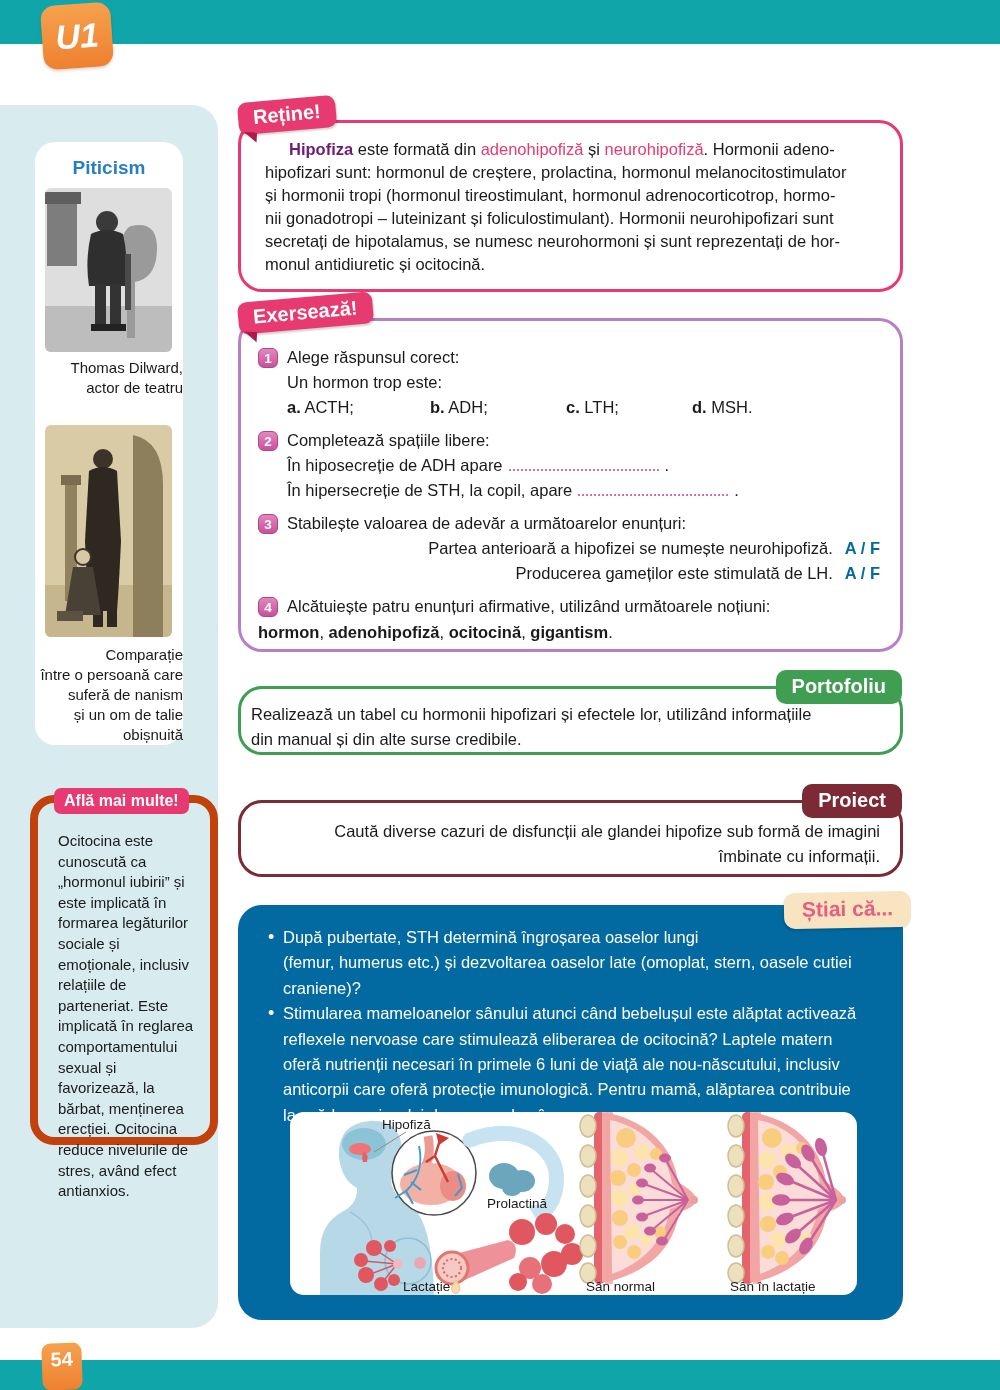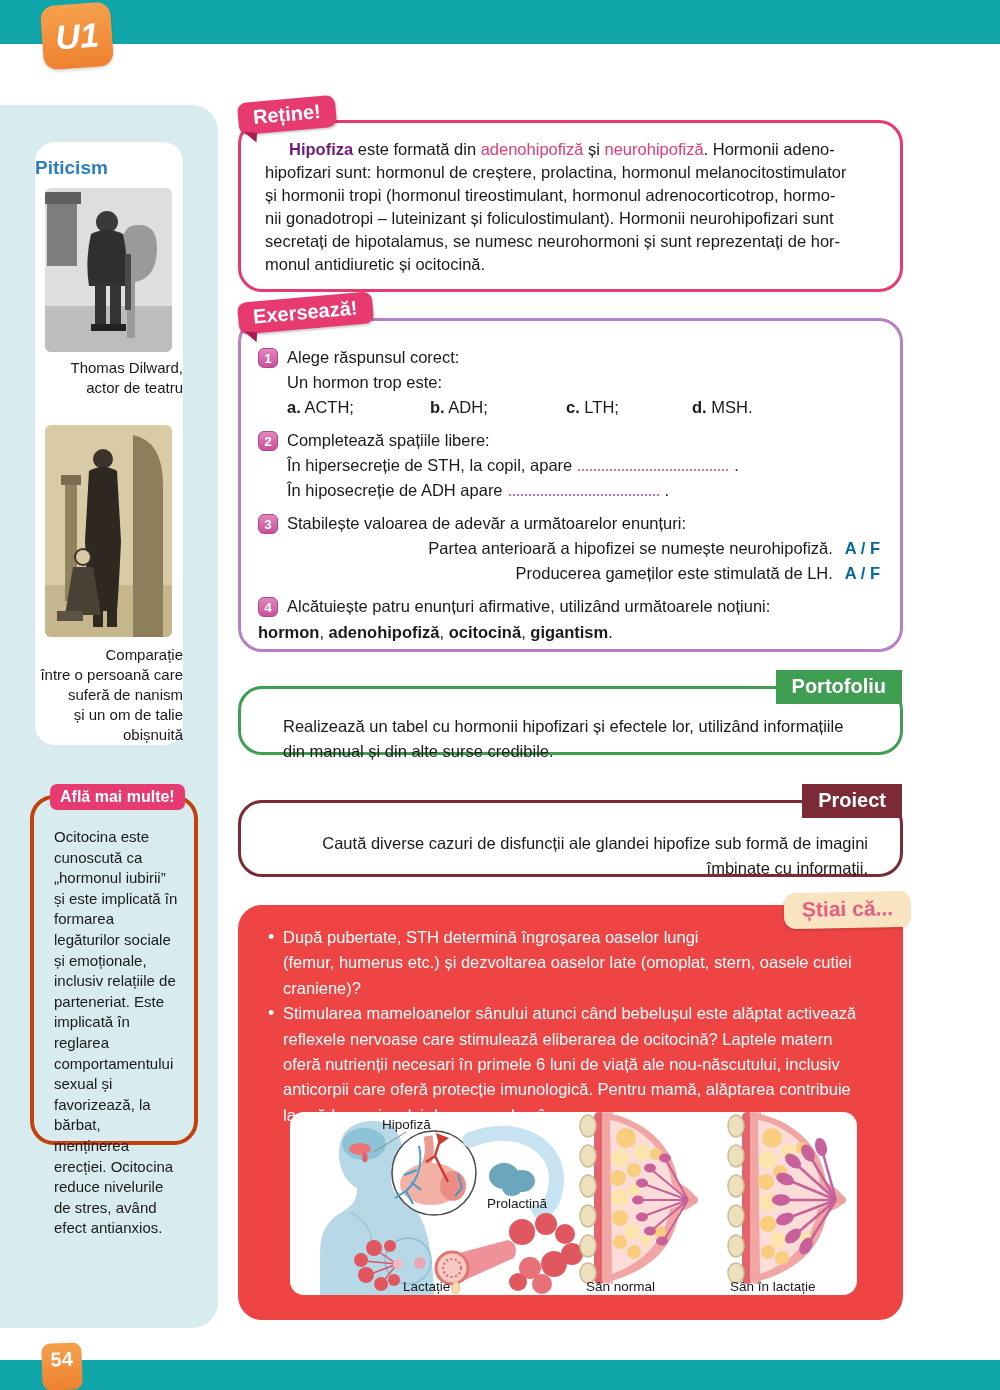--- a/index.html
+++ b/index.html
@@ -14,36 +14,36 @@
     display:flex;align-items:center;justify-content:center;color:#fff;font-weight:bold;
     font-size:34px;font-style:italic;box-shadow:0 2px 3px rgba(0,0,0,.15);}
   .page-title{position:absolute;left:155px;top:46px;margin:0;font-size:31px;font-weight:bold;color:#2a7fc4;letter-spacing:-.5px;}
   .page-num{position:absolute;left:42px;top:1343px;width:40px;height:47px;border-radius:9px;
     background:linear-gradient(180deg,#f6a14d,#ee8130);transform:rotate(-2deg);
     color:#fff;font-weight:bold;font-size:20px;text-align:center;padding-top:5px;box-sizing:border-box;}
 
   
   .sidebar{position:absolute;left:0;top:105px;width:218px;height:1223px;background:#d8ecef;border-radius:0 26px 26px 0;}
   .pit-box{position:absolute;left:35px;top:37px;width:148px;height:603px;background:#fff;border-radius:20px;}
-  .pit-title{margin:0;text-align:left;padding-top:15px;font-size:19px;font-weight:bold;color:#2a7fc4;}
+  .pit-title{margin:0;text-align:center;padding-top:15px;font-size:19px;font-weight:bold;color:#2a7fc4;}
   .pit-photo{position:absolute;left:10px;width:127px;border-radius:6px;overflow:hidden;display:block;}
   .pit-cap{position:absolute;left:0;width:148px;text-align:right;font-size:15px;line-height:20px;color:#1a1a1a;white-space:pre-line;}
-  .afla-box{position:absolute;left:30px;top:690px;width:168px;height:350px;border:4px solid #c2410c;border-radius:24px;box-sizing:border-box;}
+  .afla-box{position:absolute;left:30px;top:690px;width:188px;height:350px;border:8px solid #c2410c;border-radius:24px;box-sizing:border-box;}
   .afla-label{position:absolute;left:16px;top:-15px;background:#e73a70;color:#fff;font-weight:bold;font-size:16px;
     padding:4px 10px;border-radius:7px;}
   .afla-text{margin:4px;padding:24px 12px 0 16px;font-size:15px;line-height:20.6px;color:#1a1a1a;}
 
   
   .fbox{position:absolute;left:238px;width:665px;background:#fff;border-radius:24px;box-sizing:border-box;}
   .tab-left{position:absolute;left:-3px;top:-24px;background:#e73a70;color:#fff;font-weight:bold;font-size:20px;
     padding:4px 15px 5px;border-radius:9px;transform:rotate(-5deg);box-shadow:1px 2px 2px rgba(0,0,0,.18);}
   .tab-left::after{content:"";position:absolute;left:4px;bottom:-8px;width:0;height:0;
     border-left:13px solid transparent;border-top:10px solid #a81c4e;transform:rotate(8deg);z-index:-1;}
   .tab-right{position:absolute;right:-2px;top:-19px;color:#fff;font-weight:bold;font-size:20px;
-    padding:5px 16px 6px;border-radius:0;}
+    padding:5px 16px 6px;border-radius:10px;}
 
   .retine-box{top:120px;height:172px;border:3.5px solid #e73a70;}
   .retine-text{margin:0;padding:15px 18px 0 24px;font-size:16.5px;line-height:23px;color:#1a1a1a;
     white-space:pre-line;text-indent:24px;}
   .t-pink{color:#e73a70;}
   .t-pink-b{color:#701a75;font-weight:bold;}
 
   .ex-box{top:318px;height:334px;border:3.5px solid #b77fc4;}
   .ex-inner{padding:24px 20px 0 17px;}
   .ex-item{display:flex;margin-bottom:8px;}
@@ -56,24 +56,24 @@
   .ex-blank{display:inline-block;width:150px;border-bottom:2.5px dotted #dd6ba5;height:13px;margin:0 6px;}
   .ex-st{display:flex;justify-content:flex-end;}
   .ex-tf{color:#0369a1;font-weight:bold;white-space:nowrap;margin-left:12px;}
   .ex-terms{font-size:16.5px;line-height:25px;color:#1a1a1a;margin-top:1px;}
   .ex-terms b{font-weight:bold;}
 
   .porto-box{top:686px;height:69px;border:3px solid #3f9e51;}
   .porto-tab{background:#3f9e51;}
   .proj-box{top:800px;height:77px;border:3px solid #7c2b36;text-align:right;}
   .proj-tab{background:#7c2b36;}
-  .fbox-text{margin:12px;padding:13px 20px 0 30px;font-size:16.5px;line-height:25px;color:#1a1a1a;white-space:pre-line;}
+  .fbox-text{margin:0;padding:13px 20px 0 10px;font-size:16.5px;line-height:25px;color:#1a1a1a;white-space:pre-line;}
   .proj-box .fbox-text{padding-top:16px;}
 
-  .stiai-box{position:absolute;left:238px;top:905px;width:665px;height:415px;background:#ef4444;border-radius:24px;}
+  .stiai-box{position:absolute;left:238px;top:905px;width:665px;height:415px;background:#0369a1;border-radius:24px;}
   .stiai-tab{position:absolute;right:-8px;top:-13px;background:#f8e4c0;color:#e75e80;font-weight:bold;font-size:21px;
     padding:5px 18px 7px;border-radius:11px;transform:rotate(-1deg);box-shadow:-1px 2px 2px rgba(0,0,0,.12);}
   .stiai-list{padding:20px 22px 0 30px;}
   .stiai-li{display:flex;color:#fff;font-size:16.5px;line-height:25.4px;}
   .stiai-li .dot{flex:0 0 15px;font-size:18px;}
   .stiai-li .btxt{white-space:pre-line;}
   .illus{position:absolute;left:52px;top:207px;width:567px;height:183px;background:#fff;border-radius:14px;}
   .illus svg{display:block;}
   .svg-label{font-family:"Liberation Sans",sans-serif;font-size:13.5px;fill:#1a1a1a;}
 </style>
@@ -156,22 +156,22 @@
             <span class="opt opt-c"><b>c.</b> <span>LTH;</span></span>
             <span class="opt"><b>d.</b> <span>MSH.</span></span>
           </div>
         </div>
       </div>
 
       <div class="ex-item">
         <span class="ex-num">2</span>
         <div class="ex-body">
           <div>Completează spațiile libere:</div>
+          <div><span>În hiposecreție de ADH apare</span><span class="ex-blank"></span><span>.</span></div>
           <div><span>În hipersecreție de STH, la copil, apare</span><span class="ex-blank"></span><span>.</span></div>
-          <div><span>În hiposecreție de ADH apare</span><span class="ex-blank"></span><span>.</span></div>
         </div>
       </div>
 
       <div class="ex-item">
         <span class="ex-num">3</span>
         <div class="ex-body">
           <div>Stabilește valoarea de adevăr a următoarelor enunțuri:</div>
           <div class="ex-st">
               <span>Partea anterioară a hipofizei se numește neurohipofiză.</span>
               <span class="ex-tf">A / F</span>

